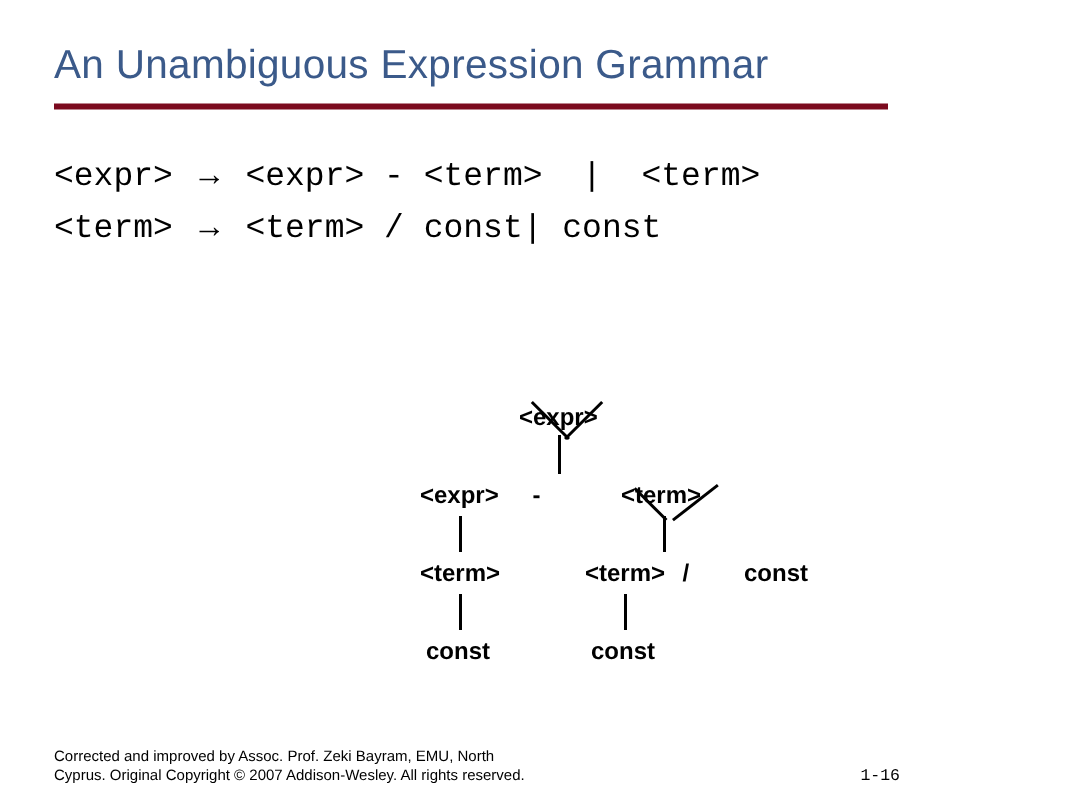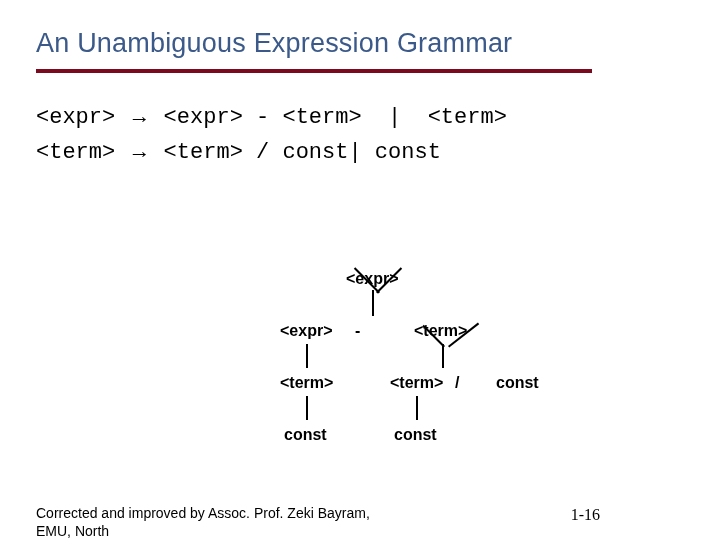--- a/index.html
+++ b/index.html
@@ -56,33 +56,33 @@
     position: absolute;
     white-space: nowrap;
   }
   .line {
     position: absolute;
     background: #000;
   }
   .footer {
     position: absolute;
     left: 36px;
-    bottom: 0;
+    bottom: 16px;
     font-family: Arial, Helvetica, sans-serif;
-    font-size: 14px;
+    font-size: 10px;
     color: #000;
     line-height: 1.25;
     max-width: 360px;
   }
   .pagenum {
     position: absolute;
     right: 28px;
     bottom: 16px;
-    font-family: Liberation Serif, serif;
-    font-size: 16px;
+    font-family: Liberation Mono, monospace;
+    font-size: 11px;
     color: #000;
   }
 </style>
 </head>
 <body>
 
 <div class="slide">
 
   <h1 class="title">An Unambiguous Expression Grammar</h1>
   <hr class="rule">
@@ -118,17 +118,18 @@
     <div class="line" style="left:306px; top:126px; width:2px; height:24px;"></div>
 
     <div class="line" style="left:416px; top:126px; width:2px; height:24px;"></div>
 
     <div class="node" style="left:284px; top:156px;">const</div>
     <div class="node" style="left:394px; top:156px;">const</div>
   </div>
 
   <div class="footer">
     <span>Corrected and improved by Assoc. Prof. Zeki Bayram, EMU, North</span><br>
+    <span>Cyprus. Original Copyright © 2007 Addison-Wesley. All rights reserved.</span>
   </div>
 
   <div class="pagenum">1-16</div>
 
 </div>
 
 </body></html>

